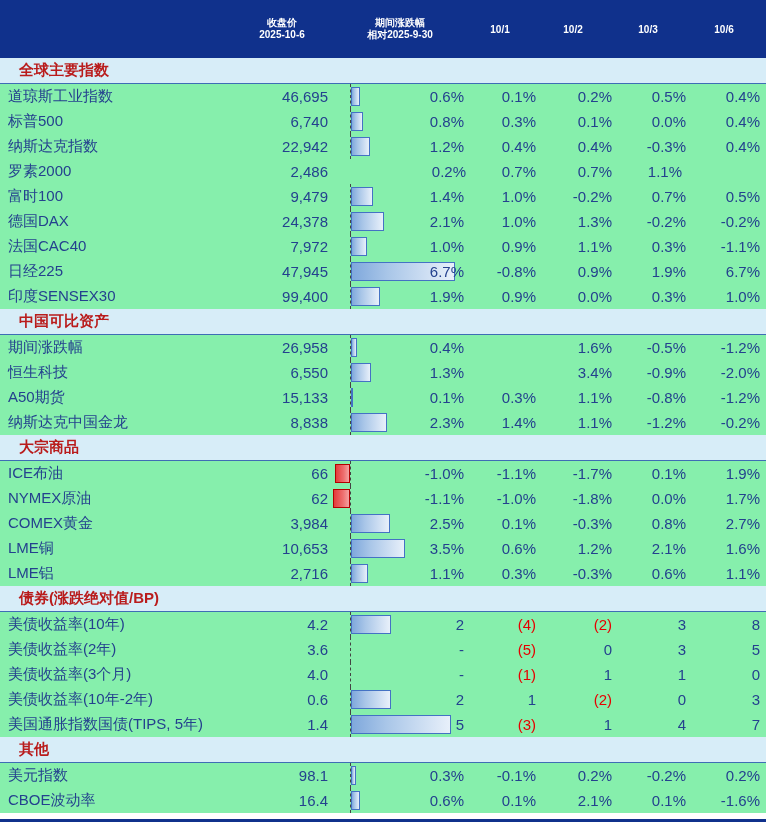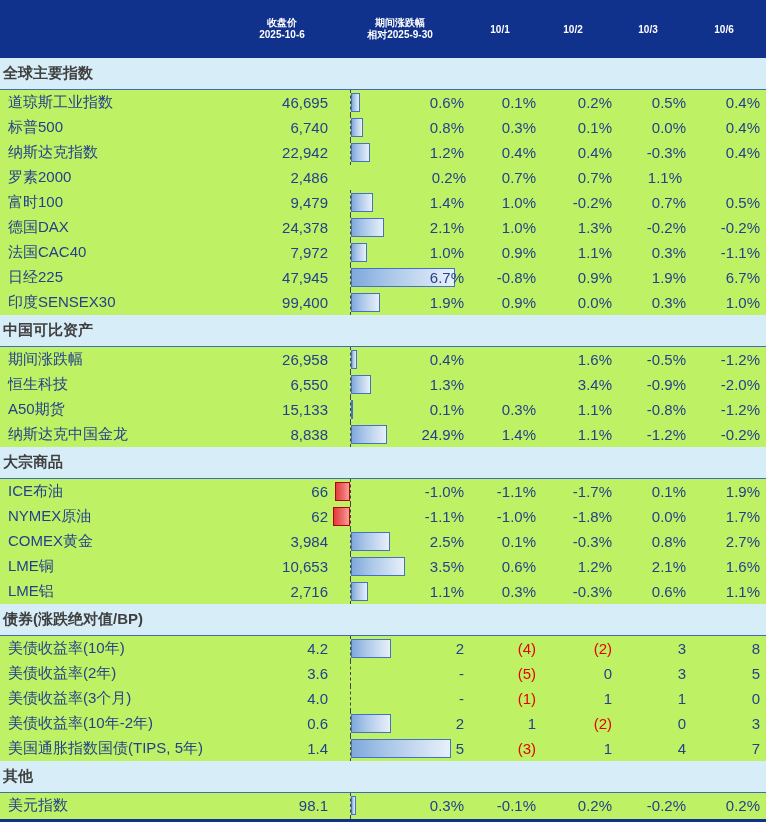--- a/index.html
+++ b/index.html
@@ -14,26 +14,26 @@
     align-items:center;
   }
   
   .thead {
     height:58px; background:#10318C; color:#ffffff; font-weight:bold; font-size:10px;
   }
   .thead .two-line { text-align:center; line-height:1.25; }
   .thead .day { text-align:center; padding-right:6px; }
   
   .section-row {
-    height:32px; background:#D7EDF8; color:#404040; font-weight:bold; font-size:15px;
+    height:26px; background:#D7EDF8; color:#b91c1c; font-weight:bold; font-size:15px;
     border-bottom:1px solid #3E6DB5;
-    display:flex; align-items:center; padding-left:3px;
+    display:flex; align-items:center; padding-left:19px;
   }
   
-  .row { height:25px; color:#24418E; font-size:15px; background:#bef264; }
+  .row { height:25px; color:#24418E; font-size:15px; background:#86efac; }
   .cell-name { padding-left:8px; white-space:nowrap; overflow:hidden; }
   .cell-close { text-align:right; padding-right:4px; }
   .cell-day { text-align:right; padding-right:2px; }
   .cell-day.last { padding-right:6px; }
   .cell-day.neg-red { color:#E60000; }
   
   .cell-bar { position:relative; height:25px; }
   .axis {
     position:absolute; left:18px; top:0; bottom:0; width:0;
     border-left:1px dashed #444444;
@@ -233,21 +233,21 @@
         <div class="cell-day">1.1%</div>
         <div class="cell-day">-0.8%</div>
         <div class="cell-day last">-1.2%</div>
       </div>
       <div class="grid-row row">
         <div class="cell-name">纳斯达克中国金龙</div>
         <div class="cell-close">8,838</div>
         <div class="cell-bar">
           <div class="axis"></div>
           <div class="bar pos" style="width: 35.65px;"></div>
-          <div class="bar-label">24.9%</div>
+          <div class="bar-label">2.3%</div>
         </div>
         <div class="cell-day">1.4%</div>
         <div class="cell-day">1.1%</div>
         <div class="cell-day">-1.2%</div>
         <div class="cell-day last">-0.2%</div>
       </div>
       <div class="section-row">
         <span>大宗商品</span>
       </div>
       <div class="grid-row row">

